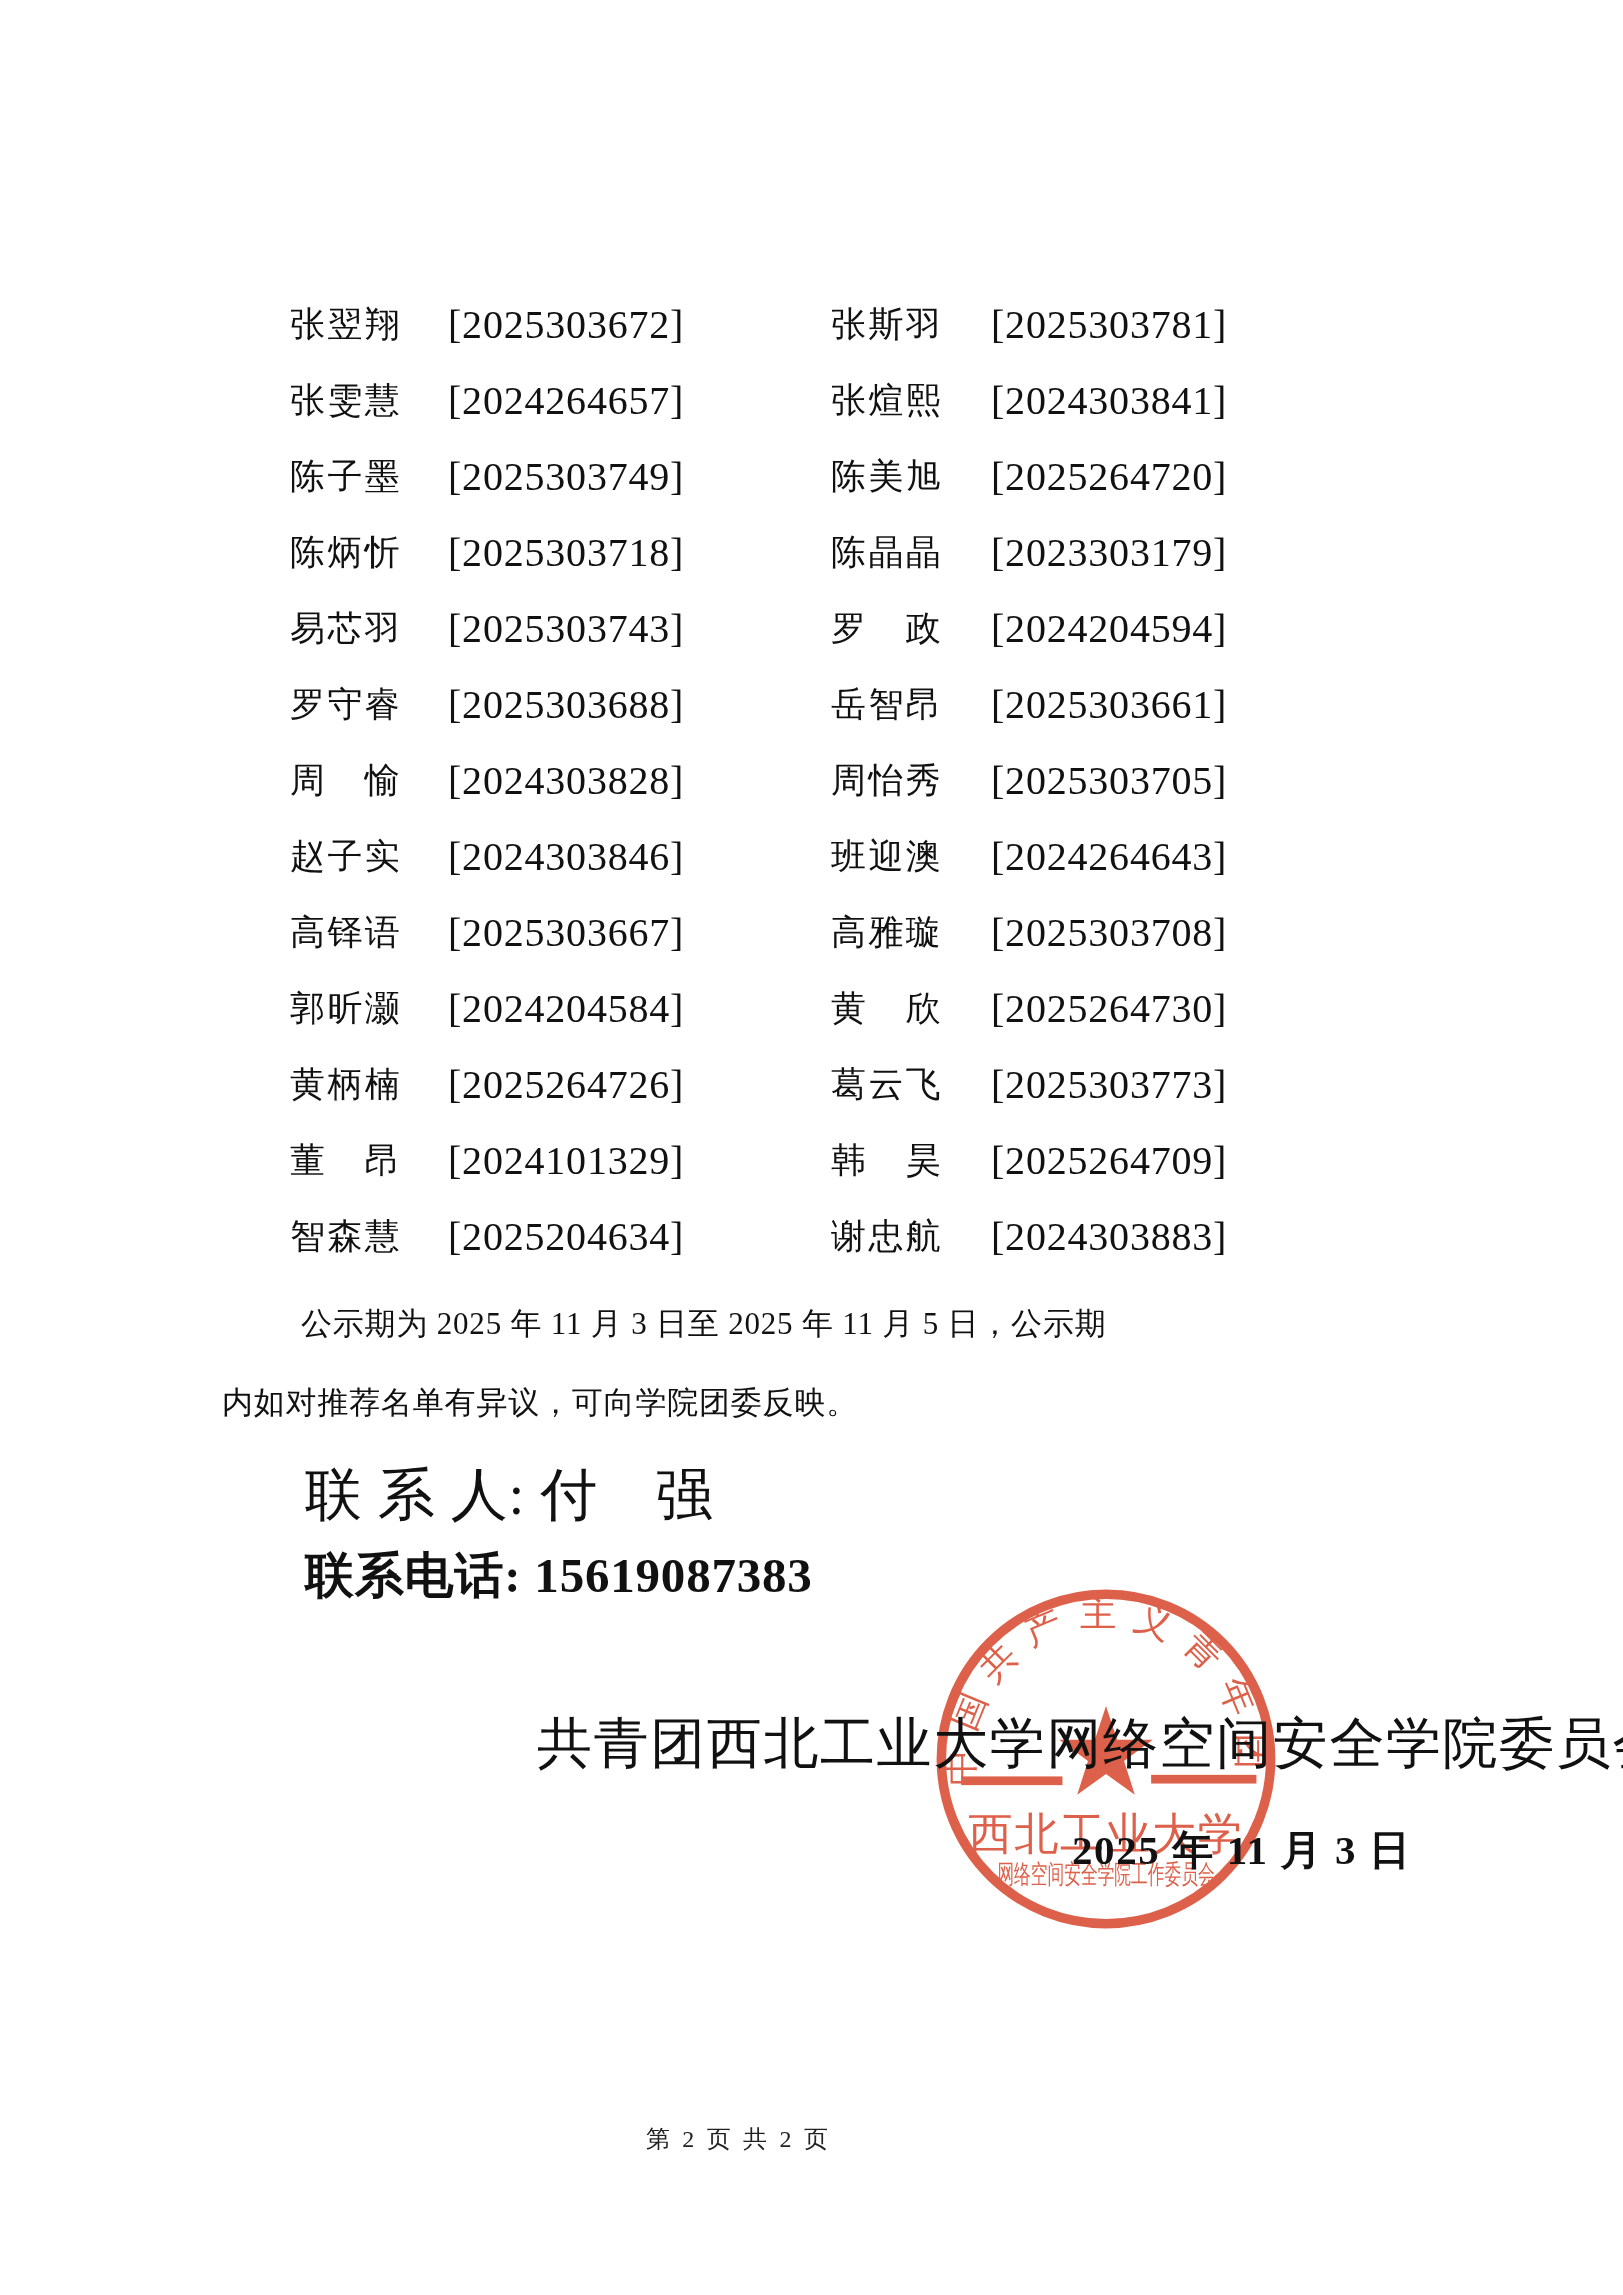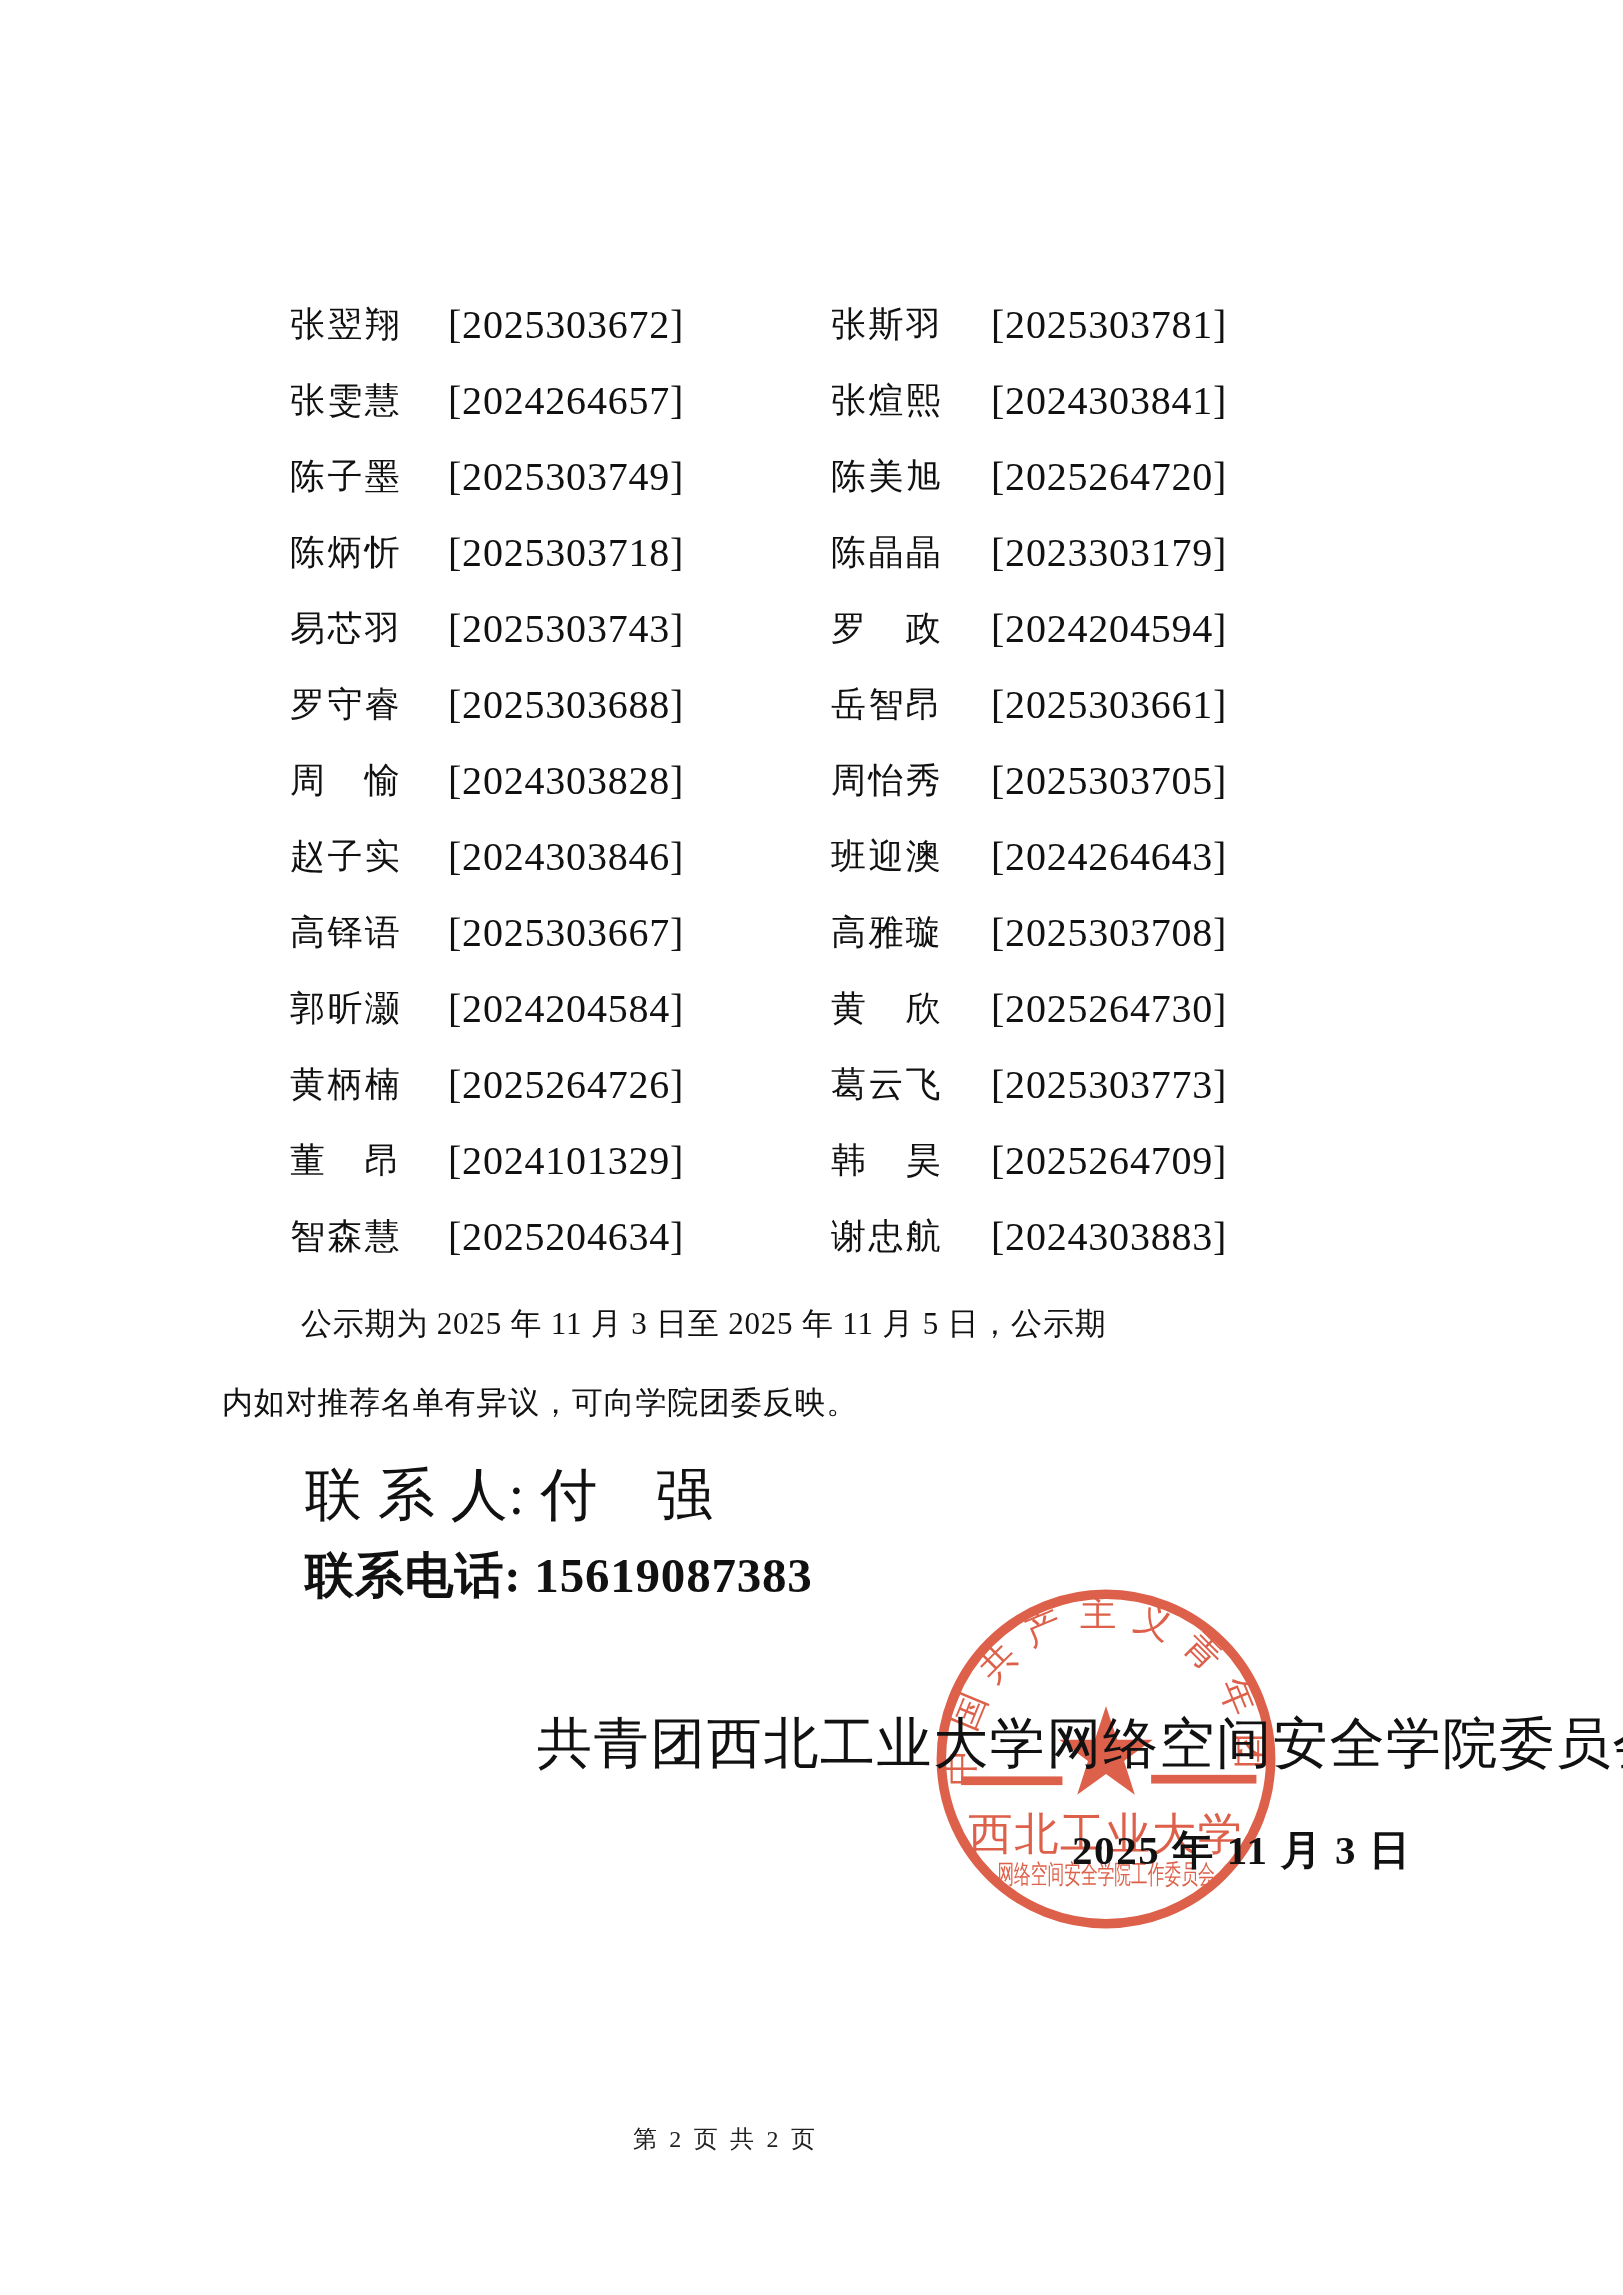--- a/index.html
+++ b/index.html
@@ -49,21 +49,21 @@
     z-index:2;
   }
   .sign-date{
     position:absolute;top:1811px;left:1072px;
     font-size:41px;letter-spacing:1.6px;line-height:79px;white-space:nowrap;
     z-index:2;
     font-weight:bold;
   }
   
   .footer{
-    position:absolute;top:2115px;left:4px;width:1443px;
+    position:absolute;top:2115px;left:17px;width:1443px;
     text-align:center;font-size:24px;letter-spacing:3.2px;line-height:48px;
     color:#222;
   }
   
   .seal{
     position:absolute;left:935px;top:1588px;width:342px;height:342px;
     z-index:1;opacity:0.87;
   }
   .seal svg{display:block;width:342px;height:342px;}
   .seal text{font-family:"Liberation Serif","DejaVu Serif",serif;}

